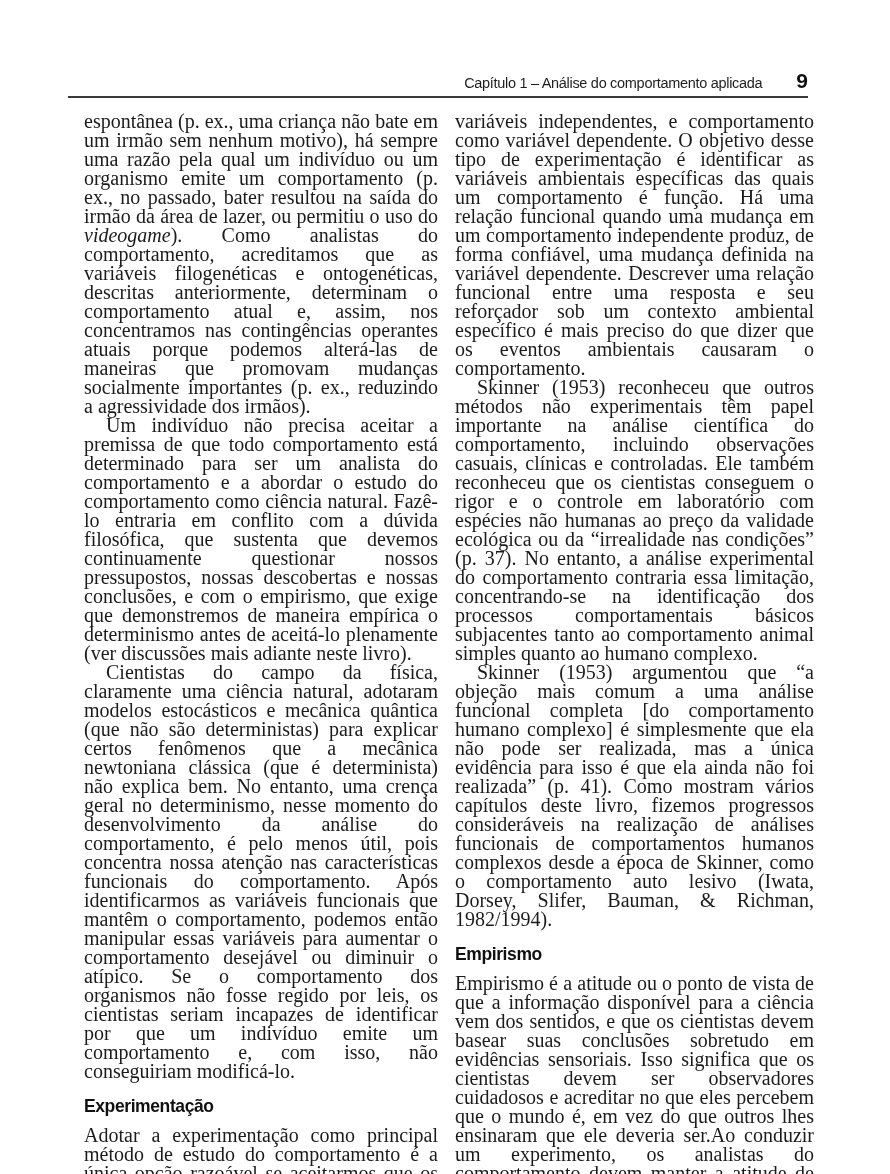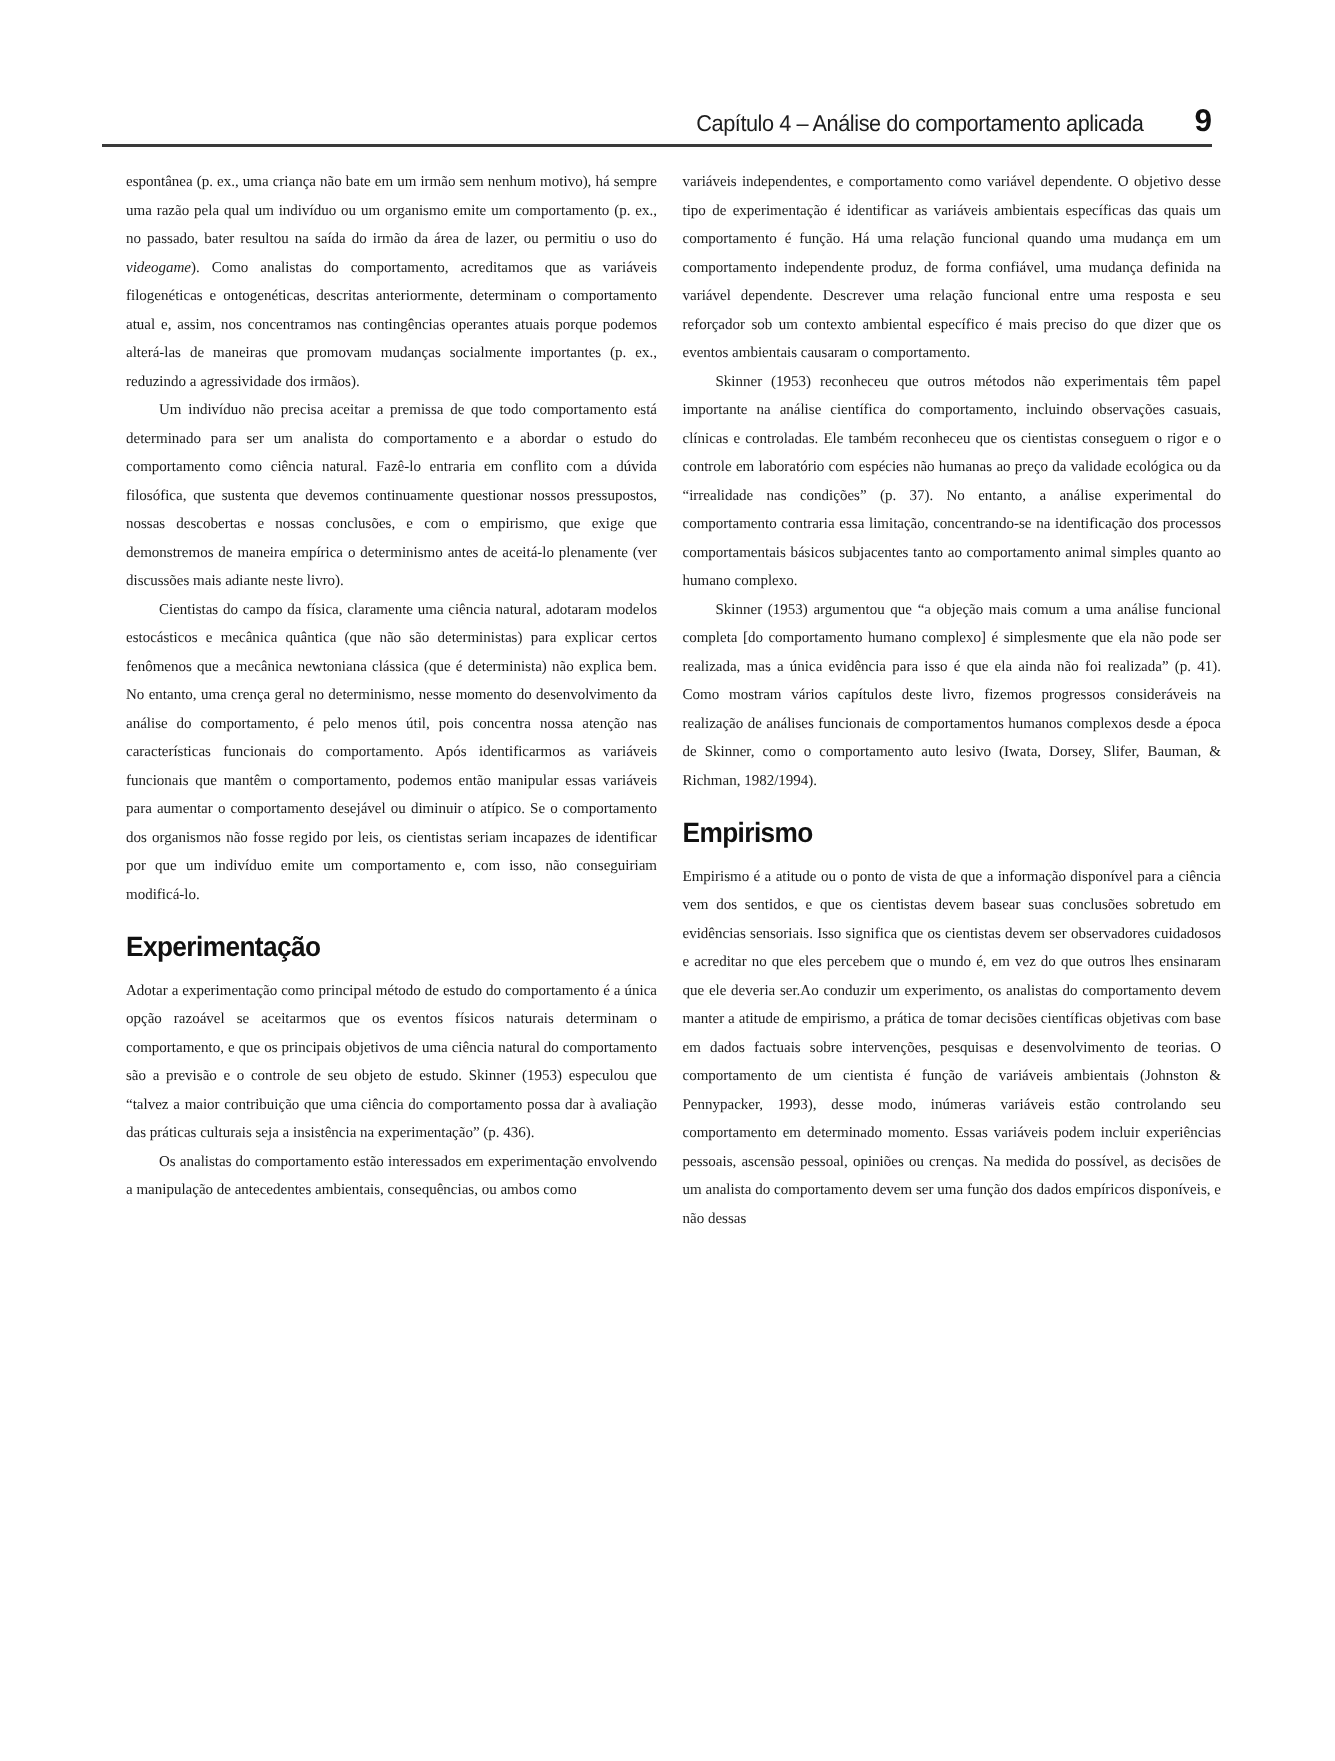--- a/index.html
+++ b/index.html
@@ -57,21 +57,21 @@
     width: 730px;
     display: flex;
     gap: 17px;
   }
   .column { flex: 0 0 auto; }
   .column.left  { width: 354px; }
   .column.right { width: 359px; }
   p.par {
     margin: 0;
     font-family: "Liberation Serif", serif;
-    font-size: 10px;
+    font-size: 20px;
     line-height: 19px;
     text-align: justify;
     color: #1b1b1b;
     hyphens: auto;
     -webkit-hyphens: auto;
     overflow-wrap: break-word;
   }
   p.par.indent { text-indent: 22px; }
   p.par em { font-style: italic; }
   h2.section-heading {
@@ -84,21 +84,21 @@
     transform: scaleY(1.06);
     transform-origin: left center;
   }
 </style>
 </head>
 <body>
 
 <div class="page">
 
   <div class="page-header">
-    <span class="chapter-title">Capítulo 4 – Análise do comportamento aplicada</span>
+    <span class="chapter-title">Capítulo 1 – Análise do comportamento aplicada</span>
     <span class="page-number">9</span>
   </div>
   <div class="header-rule"></div>
 
   <div class="columns">
 
     <div class="column left">
       <p class="par"><span>espontânea (p. ex., uma criança não bate em um irmão sem nenhum motivo), há sempre uma razão pela qual um indivíduo ou um organismo emite um comportamento (p. ex., no passado, bater resultou na saída do irmão da área de lazer, ou permitiu o uso do </span><em>videogame</em><span>). Como analistas do comportamento, acreditamos que as variáveis filogenéticas e ontogenéticas, descritas anteriormente, determinam o comportamento atual e, assim, nos concentramos nas contingências operantes atuais porque podemos alterá-las de maneiras que promovam mudanças socialmente importantes (p. ex., reduzindo a agressividade dos irmãos).</span></p>
 
       <p class="par indent">Um indivíduo não precisa aceitar a premissa de que todo comportamento está determinado para ser um analista do comportamento e a abordar o estudo do comportamento como ciência natural. Fazê-lo entraria em conflito com a dúvida filosófica, que sustenta que devemos continuamente questionar nossos pressupostos, nossas descobertas e nossas conclusões, e com o empirismo, que exige que demonstremos de maneira empírica o determinismo antes de aceitá-lo plenamente (ver discussões mais adiante neste livro).</p>

